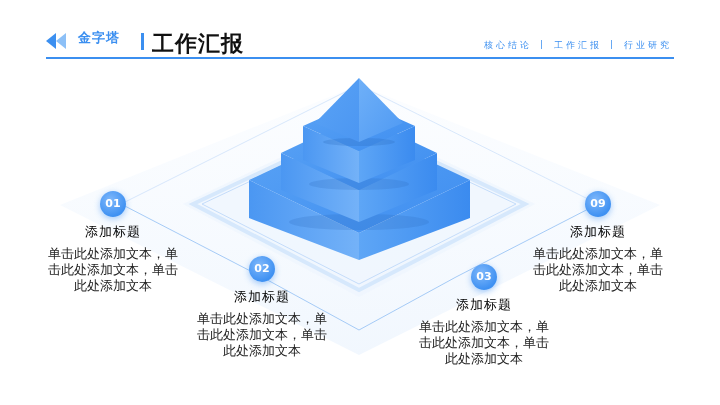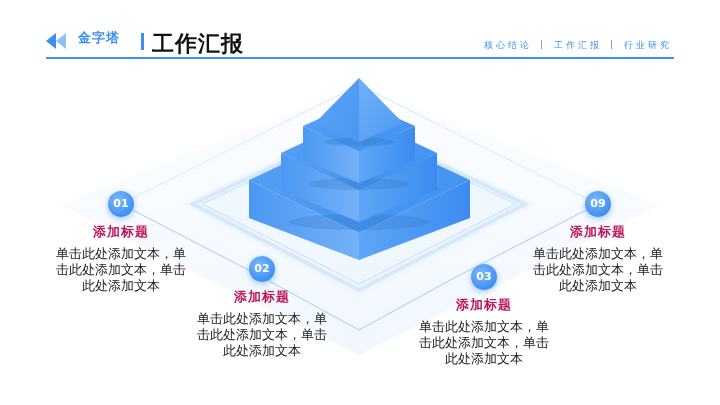--- a/index.html
+++ b/index.html
@@ -18,21 +18,21 @@
   .header-line { position:absolute; left:46px; top:57px; width:628px; height:2px; background:#3b8ff0; }
 
   .diagram { position:absolute; left:0; top:0; width:720px; height:405px; }
   .item { position:absolute; width:130px; text-align:center; }
   .badge {
     width:26px; height:26px; border-radius:50%; margin:0 auto;
     background:radial-gradient(circle at 40% 35%, #7fb8fb 0%, #3f91f2 70%);
     box-shadow:0 2px 6px rgba(63,145,242,0.45);
     color:#fff; font-size:11px; font-weight:bold; line-height:26px;
   }
-  .item-title { margin-top:6px; font-size:13px; font-weight:bold; color:#be185d; letter-spacing:1px; }
+  .item-title { margin-top:6px; font-size:13px; font-weight:normal; color:#000000; letter-spacing:1px; }
   .item-desc { margin-top:5px; font-size:13px; color:#222; line-height:16px; }
 </style>
 </head>
 <body>
 
 <div class="header">
   <svg class="logo-icon" viewBox="0 0 22 16">
     <polygon points="10,0 0,8 10,16" fill="#3b8ff0"></polygon>
     <polygon points="20,0 10,8 20,16" fill="#8cc0f7"></polygon>
   </svg>
@@ -109,21 +109,21 @@
     <polygon points="303,126 359,101 415,126 359,151" fill="url(#topFace)"></polygon>
   </g>
 
   <g>
     <ellipse cx="359" cy="142" rx="36" ry="4" fill="#2f6fc2" opacity="0.3"></ellipse>
     <polygon points="359,78 315,123 359,142" fill="url(#capLeft)"></polygon>
     <polygon points="359,78 403,123 359,142" fill="url(#capRight)"></polygon>
   </g>
 </svg>
 
-<div class="item" style="left:56px; top:191px;">
+<div class="item" style="left:48px; top:191px;">
   <div class="badge">01</div>
   <div class="item-title">添加标题</div>
   <div class="item-desc">单击此处添加文本，单击此处添加文本，单击此处添加文本</div>
 </div>
 
 <div class="item" style="left:197px; top:256px;">
   <div class="badge">02</div>
   <div class="item-title">添加标题</div>
   <div class="item-desc">单击此处添加文本，单击此处添加文本，单击此处添加文本</div>
 </div>

